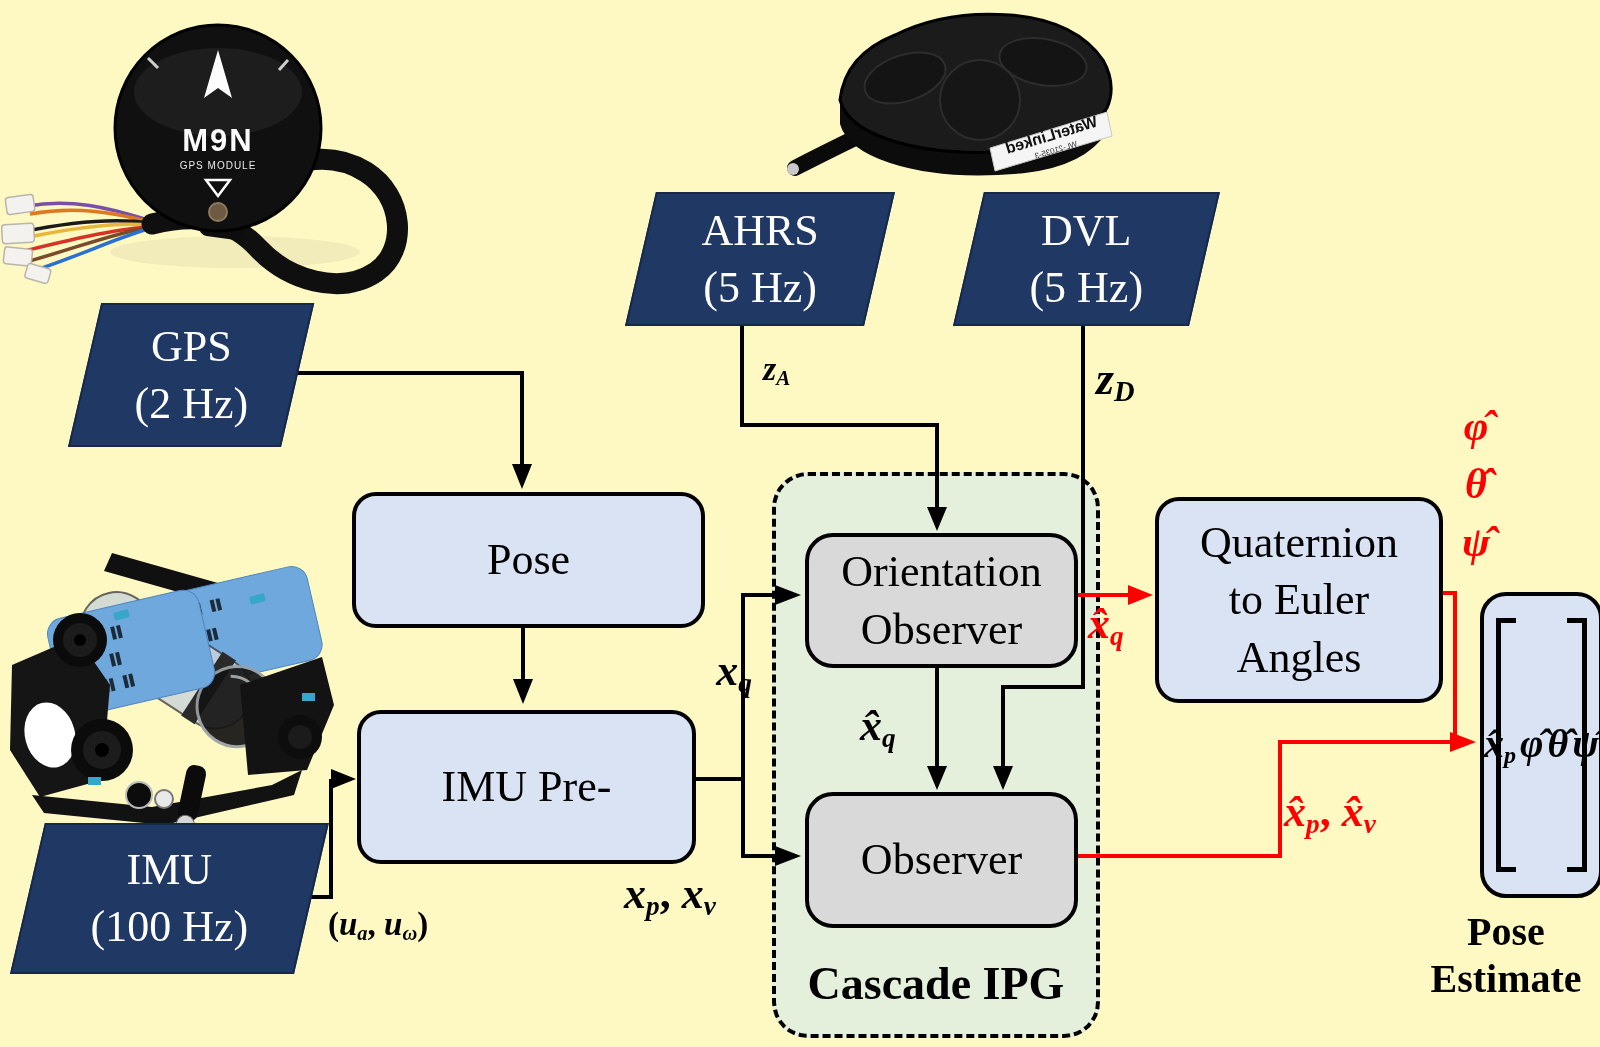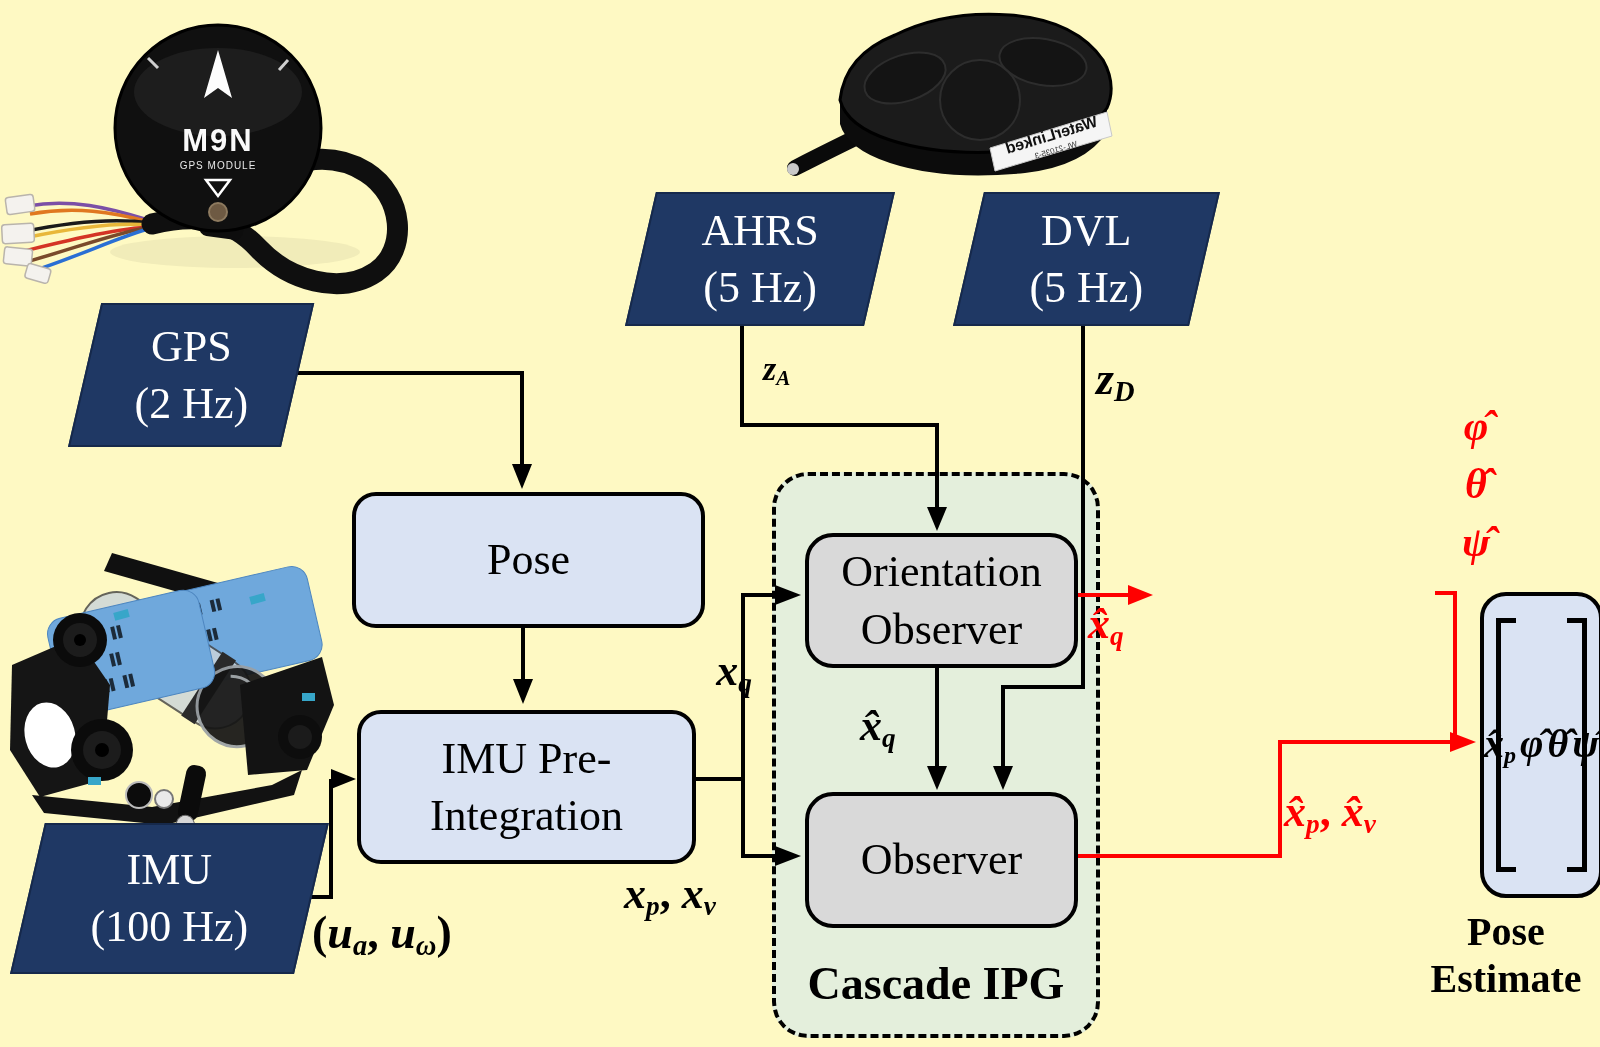--- a/index.html
+++ b/index.html
@@ -241,32 +241,38 @@
   </div>
 
   <div class="box" style="left:352px;top:492px;width:345px;height:128px">
     <div>
       <div>Pose</div>
     </div>
   </div>
   <div class="box" style="left:357px;top:710px;width:331px;height:146px">
     <div>
       <div>IMU Pre-</div>
-      <div>Integration</div>
     </div>
   </div>
   <div class="box gray" style="left:805px;top:533px;width:265px;height:127px">
     <div>
       <div>Orientation</div>
       <div>Observer</div>
     </div>
   </div>
   <div class="box gray" style="left:805px;top:792px;width:265px;height:128px">
     <div>
       <div>Observer</div>
+    </div>
+  </div>
+  <div class="box" style="left:1155px;top:497px;width:280px;height:198px">
+    <div>
+      <div>Quaternion</div>
+      <div>to Euler</div>
+      <div>Angles</div>
     </div>
   </div>
 
   <div class="vecbox">
     <div class="bracket l"></div>
     <div class="bracket r"></div>
     <div class="veccol">
       <div class="vrow"><span>x̂</span><sub>p</sub></div>
       <div class="vrow"><span>φ̂</span><sub></sub></div>
       <div class="vrow"><span>θ̂</span><sub></sub></div>
@@ -283,21 +289,21 @@
   </div>
   <div class="mlabel" style="left:1096px;top:352px;font-size:46px">
     <span>z</span><sub>D</sub>
   </div>
   <div class="mlabel" style="left:698px;top:645px;width:72px;text-align:center">
     <span>x</span><sub>q</sub>
   </div>
   <div class="mlabel" style="left:624px;top:868px">
     <span>x</span><sub>p</sub><span class="sep">, </span><span>x</span><sub>v</sub>
   </div>
-  <div class="mlabel" style="left:312px;top:906px;font-size:46px">
+  <div class="mlabel" style="left:328px;top:906px;font-size:33px">
     <span class="sep">(</span><span>u</span><sub>a</sub><span class="sep">, </span><span>u</span><sub>ω</sub><span class="sep">)</span>
   </div>
   <div class="mlabel" style="left:860px;top:700px">
     <span>x̂</span><sub>q</sub>
   </div>
   <div class="mlabel red" style="left:1088px;top:598px">
     <span>x̂</span><sub>q</sub>
   </div>
   <div class="euler-col">
     <div>φ̂</div>

